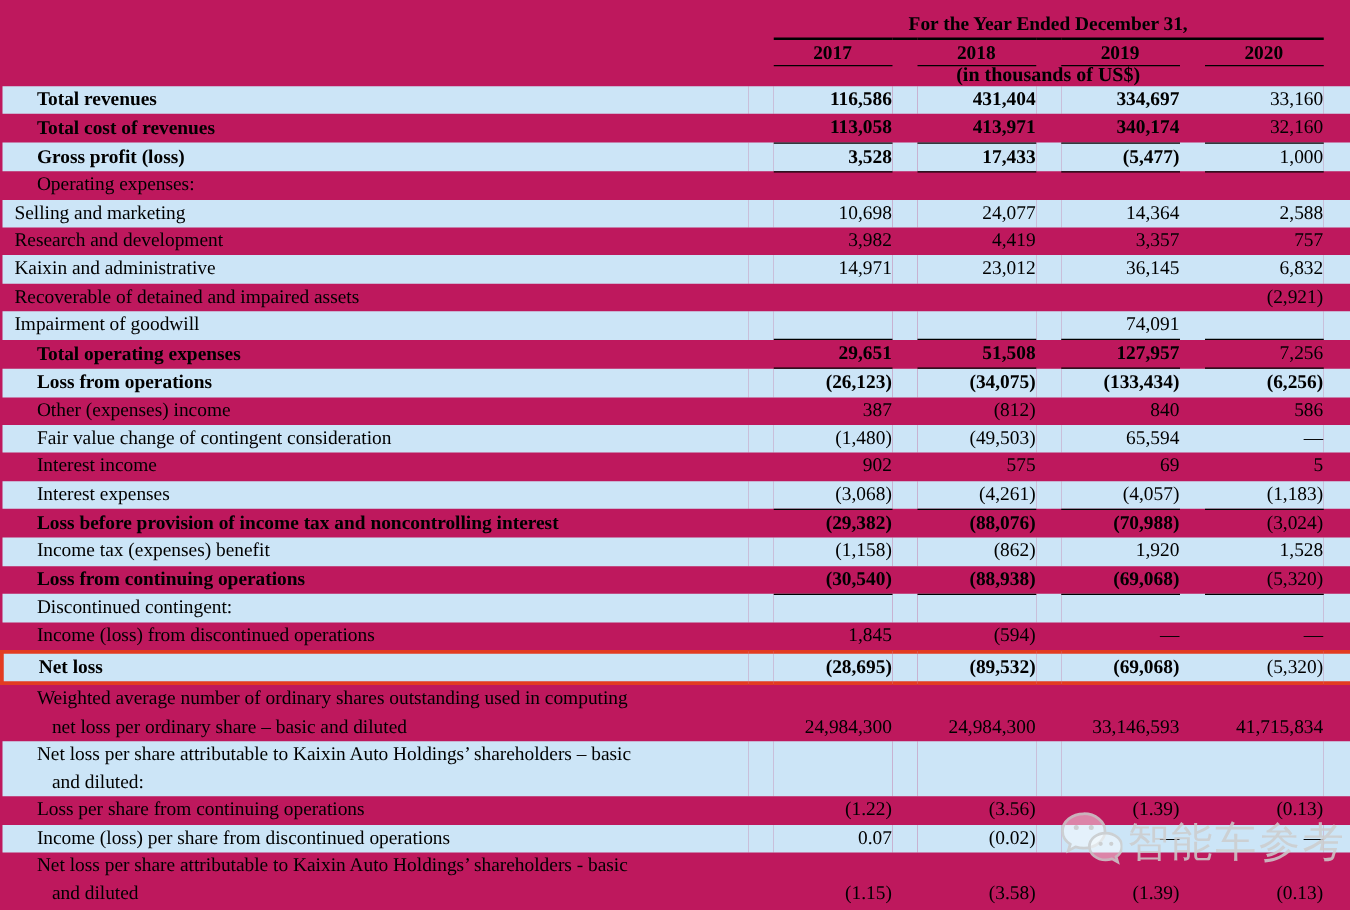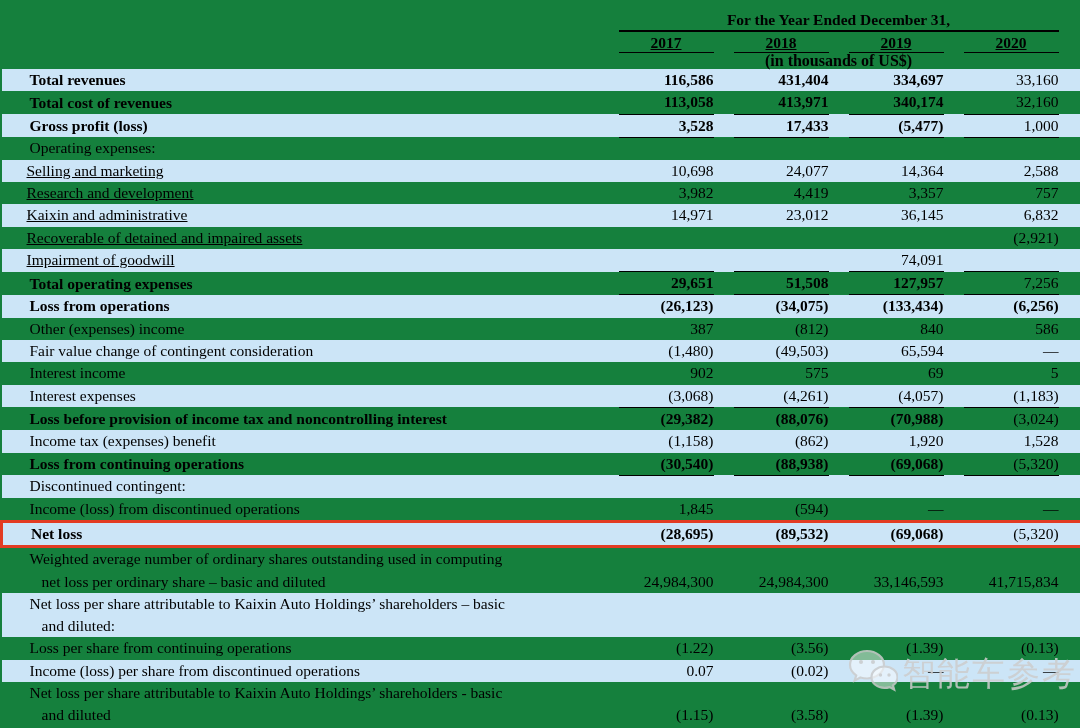--- a/index.html
+++ b/index.html
@@ -8,51 +8,51 @@
     --wm: #cdcdcd;
     --ul: #000000;
   }
   * { box-sizing: border-box; }
   html, body { margin: 0; padding: 0; }
   body { background: #ffffff; }
   .page {
     position: relative;
     width: 1080px;
     height: 728px;
-    background: #15803d;
+    background: #be185d;
     overflow: hidden;
     padding-top: 8px;
     font-family: "Liberation Serif", serif;
     color: #000;
   }
   table.fin {
     border-collapse: collapse;
     table-layout: fixed;
     width: 1080px;
   }
   td {
     padding: 0;
     font-size: 15.5px;
     line-height: 22.3px;
     vertical-align: bottom;
     white-space: nowrap;
   }
   td.label-cell { text-align: left; padding-left: 28px; }
-  td.label-cell.ind { padding-left: 25px; text-decoration: underline; }
+  td.label-cell.ind { padding-left: 10px; }
   td.label-cell .line2 { padding-left: 12px; }
   td.num { text-align: right; }
   td.num.u { border-bottom: 1.5px solid var(--ul); }
   .bold { font-weight: bold; }
   tr.shaded td { background: var(--stripe); }
   tr.hl td { border-top: 3px solid var(--hl); border-bottom: 3px solid var(--hl); }
   tr.hl td:first-child { border-left: 3px solid var(--hl); }
   tr.hl td:last-child { border-right: 3px solid var(--hl); }
   
   tr.h1 td { height: 23px; line-height: 20px; }
-  tr.h2 td { height: 21px; line-height: 19px; text-decoration: underline; }
+  tr.h2 td { height: 21px; line-height: 19px; }
   tr.h3 td { height: 17px; line-height: 16px; font-size: 16px; }
   td.hdr-title {
     text-align: center; font-weight: bold;
     border-bottom: 2px solid #000;
   }
   td.hdr-year {
     text-align: center; font-weight: bold;
     border-bottom: 1.8px solid #000;
   }
   td.hdr-sub { text-align: center; font-weight: bold; }

